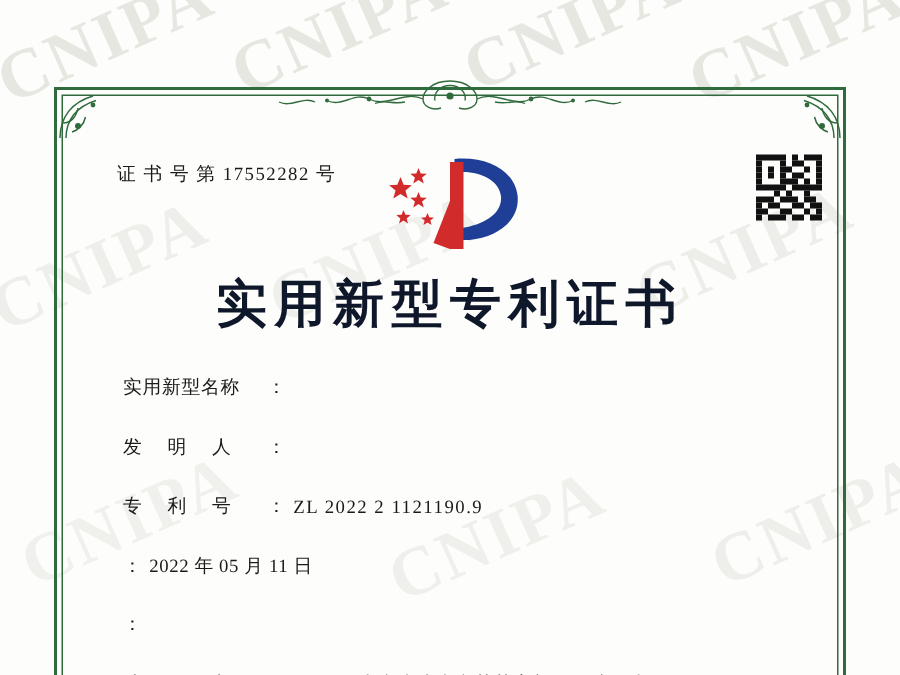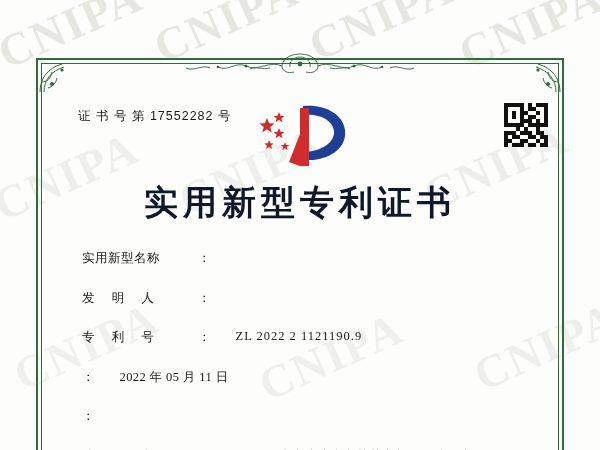--- a/index.html
+++ b/index.html
@@ -86,21 +86,21 @@
   .top-ornament svg { display:block; width:100%; height:100%; }
 
   
   .cert-number {
     position: absolute;
     left: 78px;
     top: 108px;
     font-size: 12.5px;
     color: #1a1a1a;
     letter-spacing: 1px;
-    font-family: Liberation Sans, sans-serif;
+    font-family: Liberation Serif, serif;
   }
 
   
   .qr {
     position: absolute;
     right: 52px;
     top: 103px;
     width: 44px;
     height: 44px;
     display: grid;
@@ -135,25 +135,24 @@
   }
 
   .fields {
     position: absolute;
     left: 82px;
     right: 60px;
     top: 250px;
   }
   .field-row {
     display: flex;
-    align-items: flex-start;
+    align-items: flex-end;
     margin-bottom: 22.5px;
     font-size: 12.5px;
     color: #1a1a1a;
-    gap: 20px;
   }
   .field-label {
     width: 96px;
     flex: 0 0 96px;
     letter-spacing: 0.5px;
     white-space: nowrap;
   }
   .field-label.spread {
     display: flex;
     justify-content: space-between;

